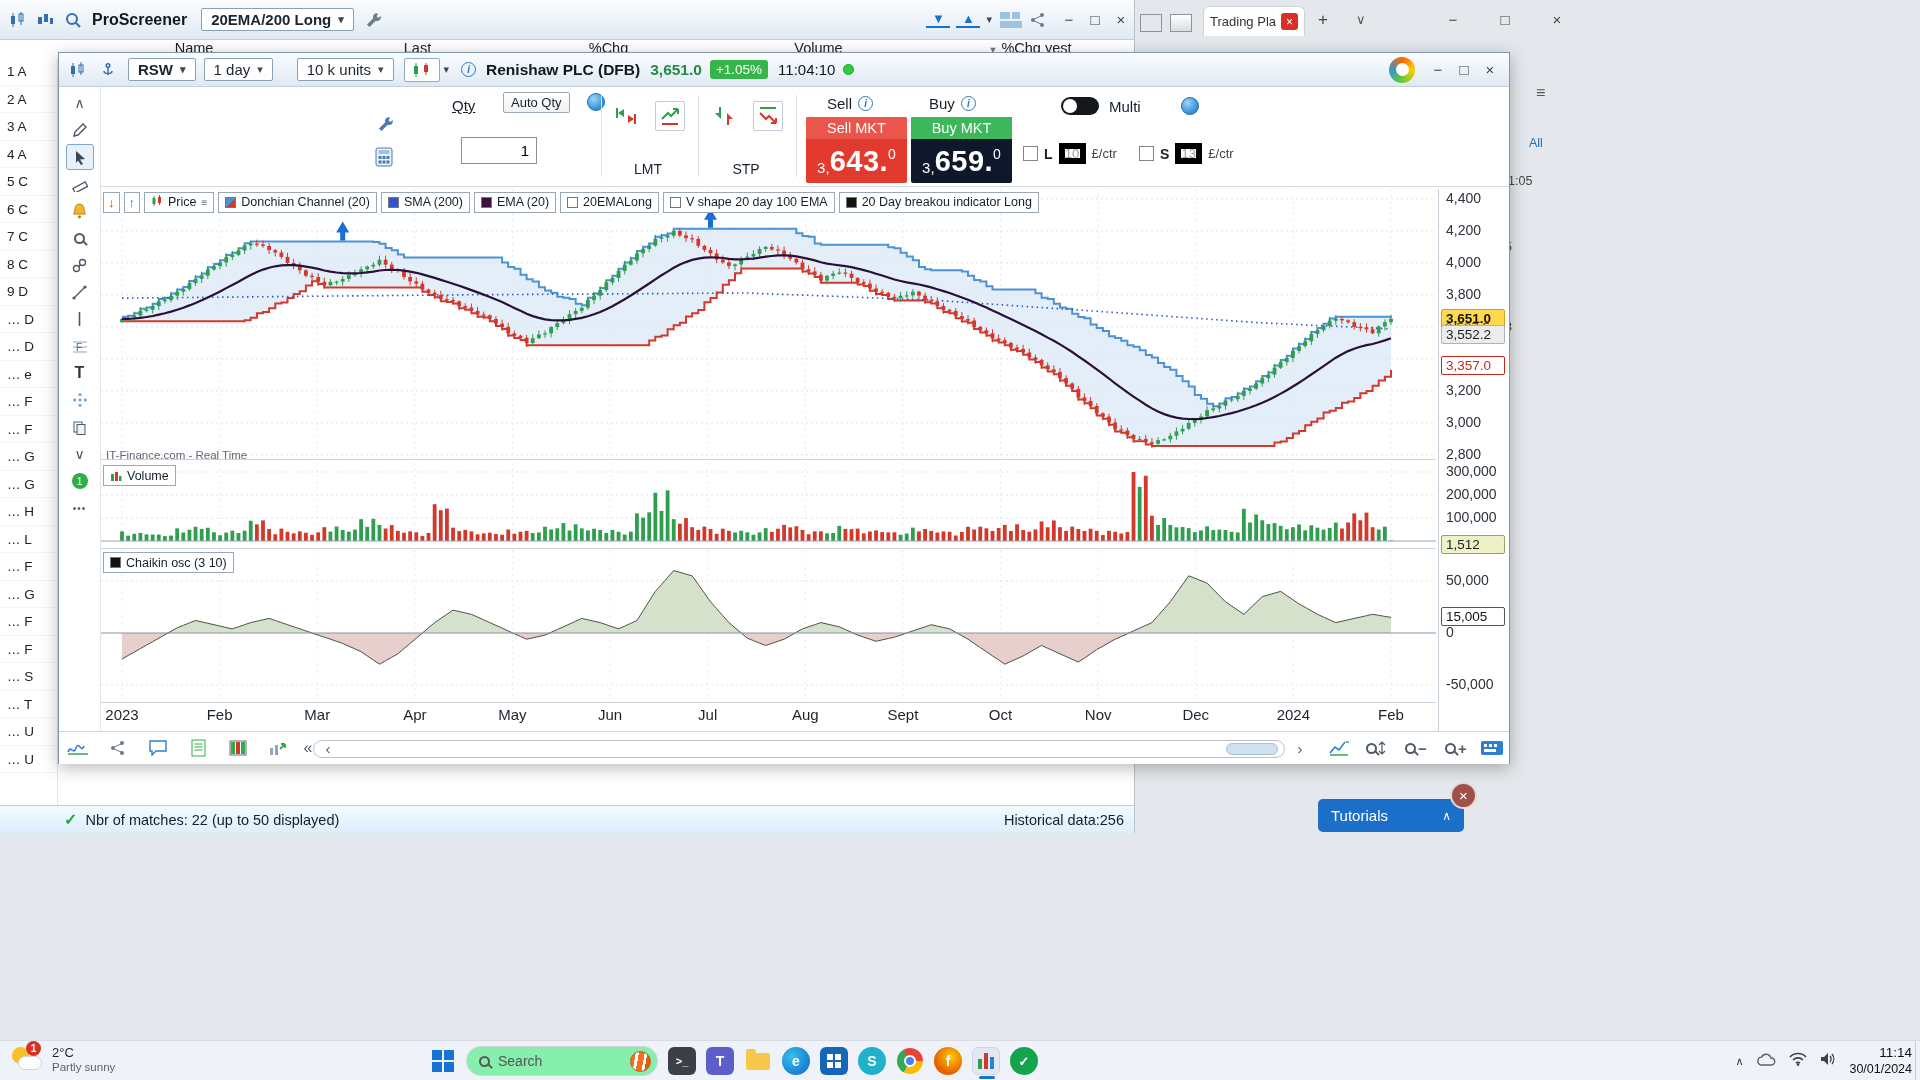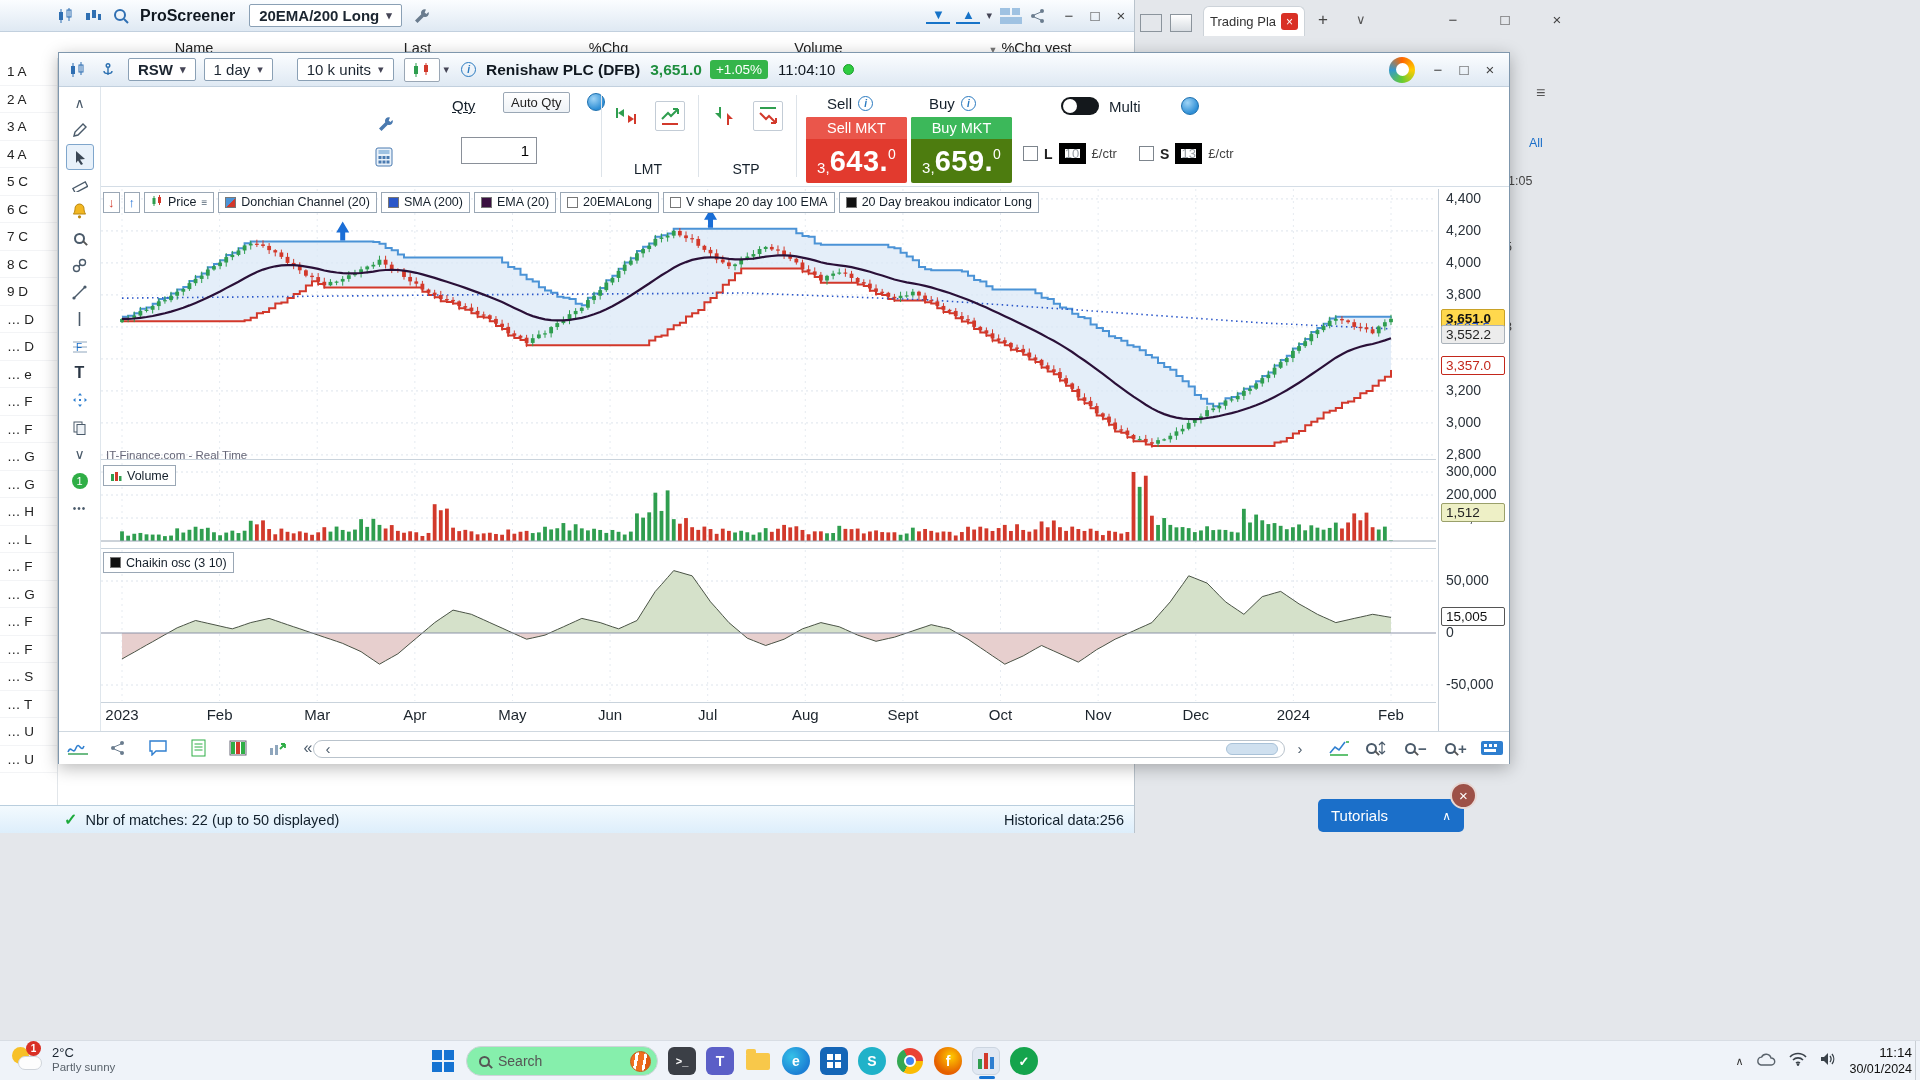--- a/index.html
+++ b/index.html
@@ -10,21 +10,21 @@
   
   .titlebar { background:linear-gradient(#fbfdff,#dfe9f3); border-bottom:1px solid #c2d0de; display:flex; align-items:center; }
   .winbtn { width:26px; height:22px; display:flex; align-items:center; justify-content:center; color:#444; font-size:15px; }
   .selectbox { border:1px solid #8aa0b5; background:#fff; display:flex; align-items:center; gap:7px; padding:2px 9px; border-radius:2px; font-size:15px; font-weight:bold; color:#1b2530; }
   .caret { font-size:11px; color:#445; }
   .ic { display:inline-flex; align-items:center; justify-content:center; }
   .info-i { width:15px; height:15px; border:1px solid #2a7ac0; border-radius:50%; color:#2a7ac0; font-size:10px; font-style:italic; font-weight:bold; display:inline-flex; align-items:center; justify-content:center; }
 
   
   .ps-window { position:absolute; left:0; top:0; width:1135px; height:833px; background:#fff; border-right:1px solid #b9c3cc; border-bottom:1px solid #b9c3cc; z-index:2; }
-  .ps-titlebar { position:absolute; left:0; top:0; right:0; height:32px;padding-left:48px; }
+  .ps-titlebar { position:absolute; left:0; top:0; right:0; height:40px; }
   .ps-title { font-size:16px; font-weight:bold; color:#101820; margin:0 14px 0 10px; }
   .ps-header { position:absolute; left:58px; top:40px; width:1077px; height:18px; display:flex; font-size:14.5px; color:#222; }
   .ps-header > div { text-align:center; }
   .ps-rankcol { position:absolute; left:0; top:58px; width:58px; bottom:0; background:#fff; border-right:1px solid #e2e6ea; overflow:hidden; }
   .rank-row { height:27.5px; line-height:27.5px; padding-left:7px; font-size:13.5px; color:#222; border-bottom:1px solid #f3f4f6; white-space:nowrap; overflow:hidden; }
   .ps-resultrow { position:absolute; left:58px; top:770px; width:1077px; height:32px; display:flex; align-items:center; font-size:15px; background:#fff; border-bottom:1px solid #e8ebee; }
   .ps-resultrow > div { padding:0 10px; white-space:nowrap; overflow:hidden; }
   .ps-statusbar { position:absolute; left:0; top:805px; right:0; height:28px; background:linear-gradient(#f3fafe,#ddeefb); border-top:1px solid #b9cede; display:flex; align-items:center; font-size:14.5px; color:#12202c; }
 
   
@@ -35,21 +35,21 @@
   .qty-input { position:absolute; width:76px; height:27px; border:1px solid #8a9099; text-align:right; padding-right:7px; font-size:15px; font-family:"Liberation Sans",sans-serif; }
   .mini-btn { border:1px solid #9aa7b5; background:linear-gradient(#fff,#eef2f6); border-radius:2px; font-size:13px; padding:2px 7px; display:inline-flex; align-items:center; }
   .bubble { width:18px; height:18px; border-radius:50%; background:radial-gradient(circle at 35% 30%, #9fd4f6, #2f8fd6 70%); border:1px solid #1b6faf; }
   .orderbox { position:absolute; width:101px; height:66px; border-radius:2px; color:#fff; text-align:center; overflow:hidden; }
   .orderbox .ob-h { height:22px; line-height:22px; font-size:14.5px; }
   .orderbox .ob-p { height:44px; display:flex; align-items:center; justify-content:center; }
   .ob-p .sm { font-size:15px; align-self:flex-end; margin-bottom:7px; }
   .ob-p .bg { font-size:29px; font-weight:bold; letter-spacing:.5px; }
   .ob-p .sup { font-size:14px; align-self:flex-start; margin-top:7px; }
   .sellbox { background:#e23a2e; } .sellbox .ob-h { background:#ea564b; }
-  .buybox { background:#4d7c0f; } .buybox .ob-h { background:#3cb85a; }
+  .buybox { background:#0f172a; } .buybox .ob-h { background:#3cb85a; }
   .chk { width:15px; height:15px; border:1px solid #7d858d; background:#fff; display:inline-block; }
   .toggle { position:absolute; width:38px; height:18px; border-radius:9px; background:#14181c; }
   .toggle .knob { position:absolute; left:2px; top:2px; width:14px; height:14px; border-radius:50%; background:#fff; }
   .lbox { width:27px; height:21px; border:6px solid #000000; color:#9aa0a6; font-size:13px; display:inline-flex; align-items:center; justify-content:center; }
 
   .cw-legend { position:absolute; left:44px; top:138px; height:22px; display:flex; gap:4px; z-index:6; align-items:center; }
   .chip { border:1px solid #9aa7b5; background:#fff; height:21px; display:inline-flex; align-items:center; gap:5px; padding:0 6px; font-size:12.5px; color:#15202b; white-space:nowrap; }
   .sw { width:11px; height:11px; border:1px solid #777; display:inline-block; }
   .chip .mini-ham { font-size:10px; color:#567; }
 
@@ -1267,21 +1267,21 @@
         <div class="axis-lab" style="top: 192.92px;">3,200</div>
         <div class="axis-lab" style="top: 224.92px;">3,000</div>
         <div class="axis-lab" style="top: 256.92px;">2,800</div>
         <div class="tag tag-yellow" style="top: 119.76px;">3,651.0</div>
         <div class="tag tag-blue" style="top: 129.92px;">3,587.5</div>
         <div class="tag tag-gray" style="top: 135.568px;">3,552.2</div>
         <div class="tag tag-red" style="top: 166.8px;">3,357.0</div>
         <div class="axis-lab" style="top: 274px;">300,000</div>
         <div class="axis-lab" style="top: 297px;">200,000</div>
         <div class="axis-lab" style="top: 320px;">100,000</div>
-        <div class="tag tag-khaki" style="top: 314px;">1,512</div>
+        <div class="tag tag-khaki" style="top: 346px;">1,512</div>
         <div class="axis-lab" style="top: 383px;">50,000</div>
         <div class="axis-lab" style="top: 435px;">0</div>
         <div class="axis-lab" style="top: 487px;">-50,000</div>
         <div class="tag tag-white" style="top: 418.395px;">15,005</div>
       </div>
 
     <div class="cw-toolbar">
       <span class="tb-ic" style="left:6px;">
           <svg width="22" height="16" viewBox="0 0 22 16">
             <path d="M1 12c3-8 5 4 8-4s5 6 8-2" fill="none" stroke="#2f7fd0" stroke-width="1.6"></path>

